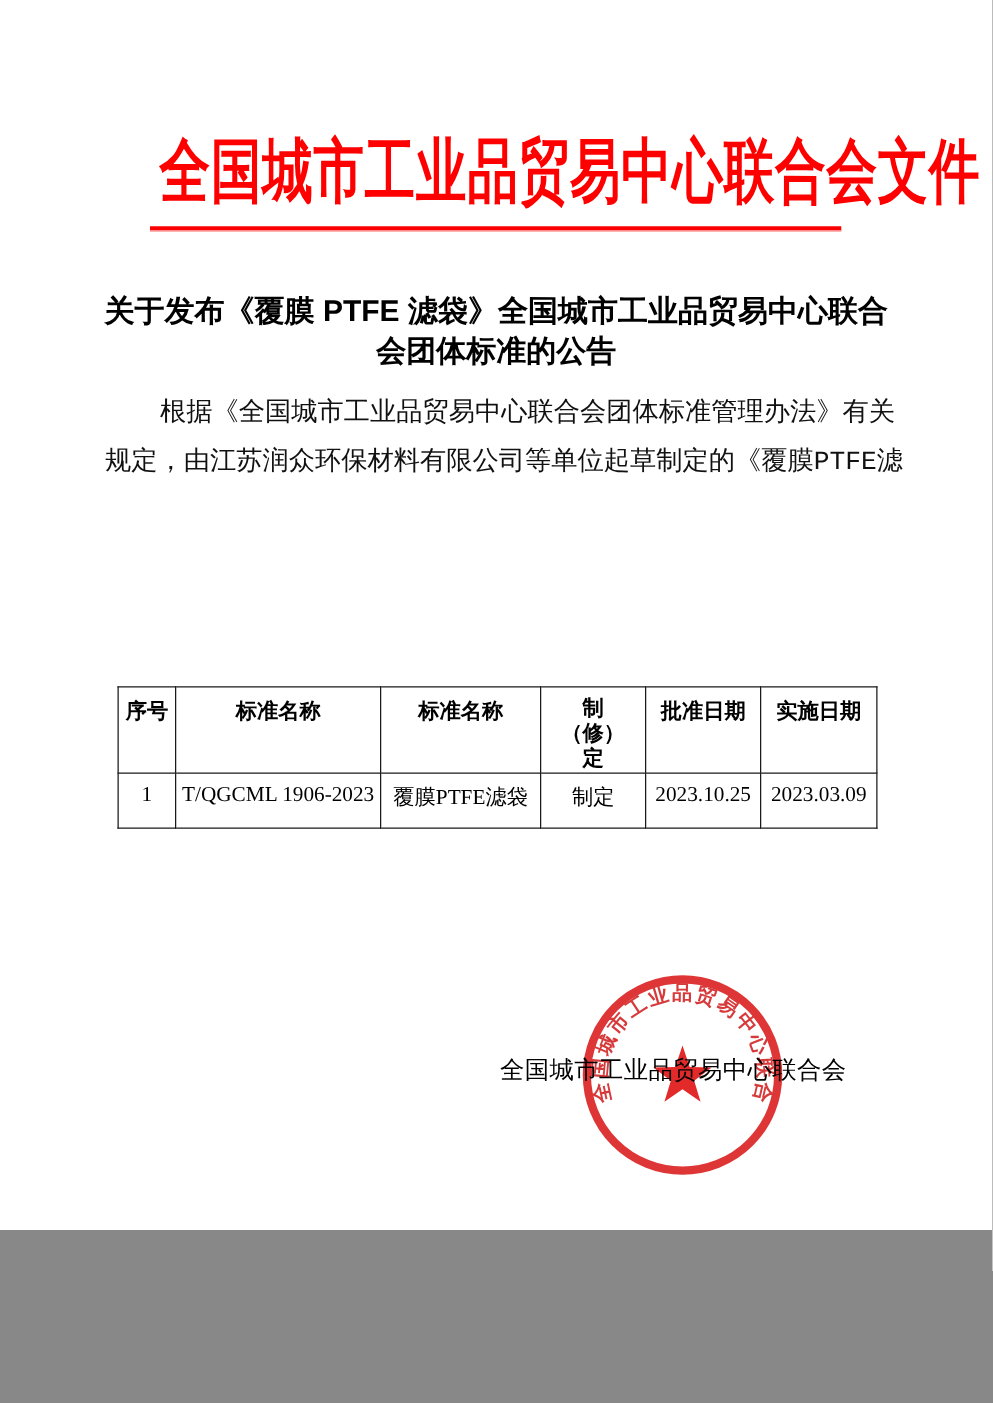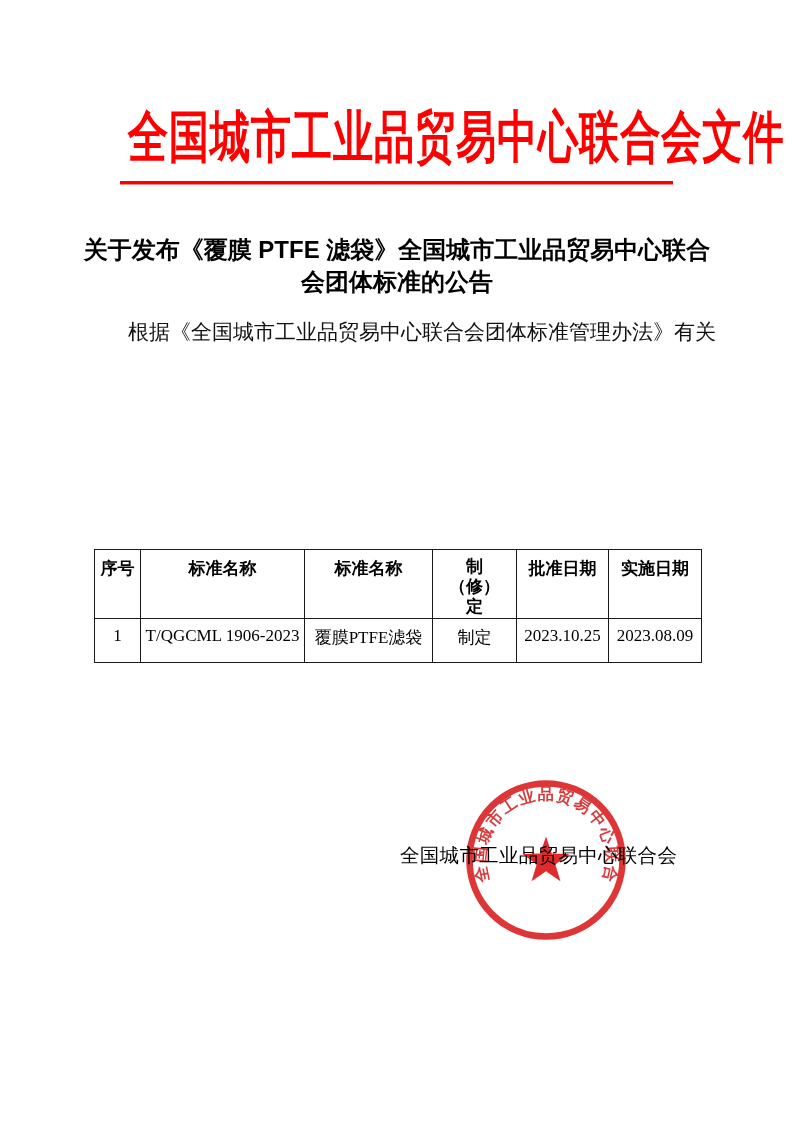--- a/index.html
+++ b/index.html
@@ -1,20 +1,20 @@
 <!DOCTYPE html>
 <html><head>
 <meta charset="utf-8">
 <style>
   * { margin: 0; padding: 0; box-sizing: border-box; }
   html, body { background: #888; }
   .page {
     position: relative;
     width: 794px;
-    height: 1122px;
+    height: 984px;
     margin: 0 auto;
     background: #ffffff;
     font-family: "Liberation Serif", serif;
     color: #000;
     overflow: hidden;
   }
 
   
   .letterhead {
     position: absolute;
@@ -58,21 +58,21 @@
     color: #000;
     margin-top: 12px;
   }
 
   
   .body-text {
     position: absolute;
     top: 313px;
     left: 84px;
     width: 627px;
-    font-family: Liberation Sans, sans-serif;
+    font-family: Liberation Mono, monospace;
     font-size: 21px;
     color: #111;
   }
   .body-line {
     line-height: 38.6px;
     height: 38.6px;
     white-space: nowrap;
     text-align: justify;
     text-align-last: justify;
   }
@@ -152,20 +152,21 @@
   </div>
   <div class="red-rule"></div>
 
   <div class="notice-title">
     <div>关于发布《覆膜 PTFE 滤袋》全国城市工业品贸易中心联合</div>
     <div>会团体标准的公告</div>
   </div>
 
   <div class="body-text">
     <div class="body-line first">根据《全国城市工业品贸易中心联合会团体标准管理办法》有关</div>
+    <div class="body-line">规定，由江苏润众环保材料有限公司等单位起草制定的《覆膜PTFE滤</div>
   </div>
 
   <table class="standards-table">
     <colgroup>
       <col class="col-0">
         <col class="col-1">
         <col class="col-2">
       <col class="col-3">
         <col class="col-4">
         <col class="col-5">
@@ -184,21 +185,21 @@
         <th>实施日期</th>
       </tr>
     </thead>
     <tbody>
       <tr>
         <td>1</td>
         <td>T/QGCML 1906-2023</td>
         <td>覆膜PTFE滤袋</td>
         <td>制定</td>
         <td>2023.10.25</td>
-        <td>2023.08.09</td>
+        <td>2023.03.09</td>
       </tr>
     </tbody>
   </table>
 
   <svg class="seal" viewBox="0 0 180 180">
     <circle cx="90" cy="90" r="81" fill="none" stroke="#dc2626" stroke-width="7"></circle>
     <path id="sealArc" d="M 29.9 111.9 A 64 64 0 1 1 150.1 111.9" fill="none"></path>
     <text font-size="17" fill="#d42a2a" letter-spacing="2" font-family="Liberation Serif, serif" font-weight="bold">
       <textPath href="#sealArc" startOffset="0">全国城市工业品贸易中心联合会</textPath>
     </text>

